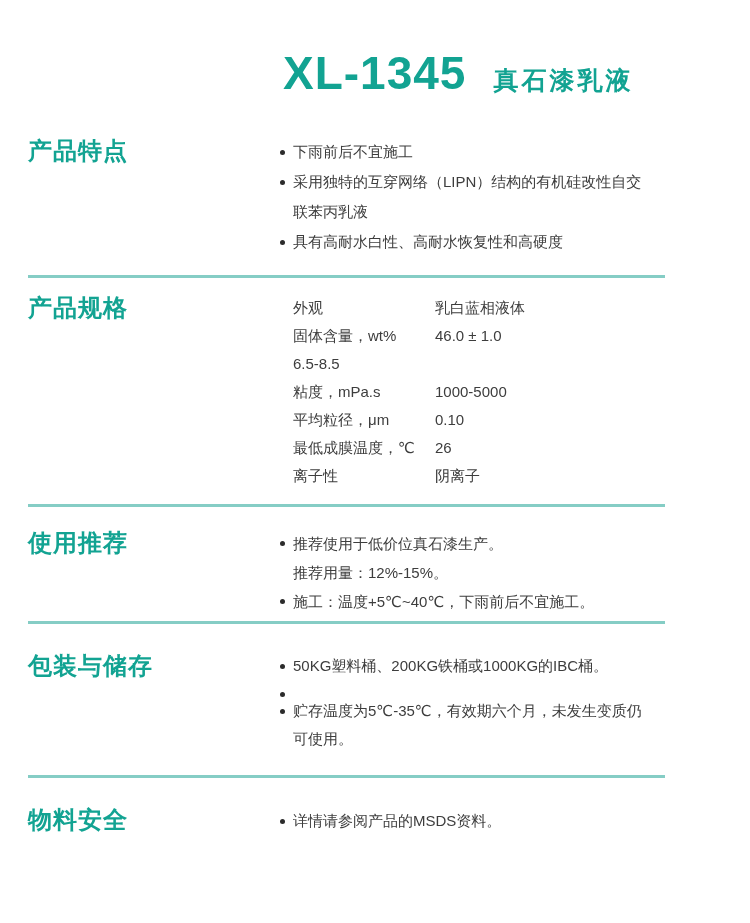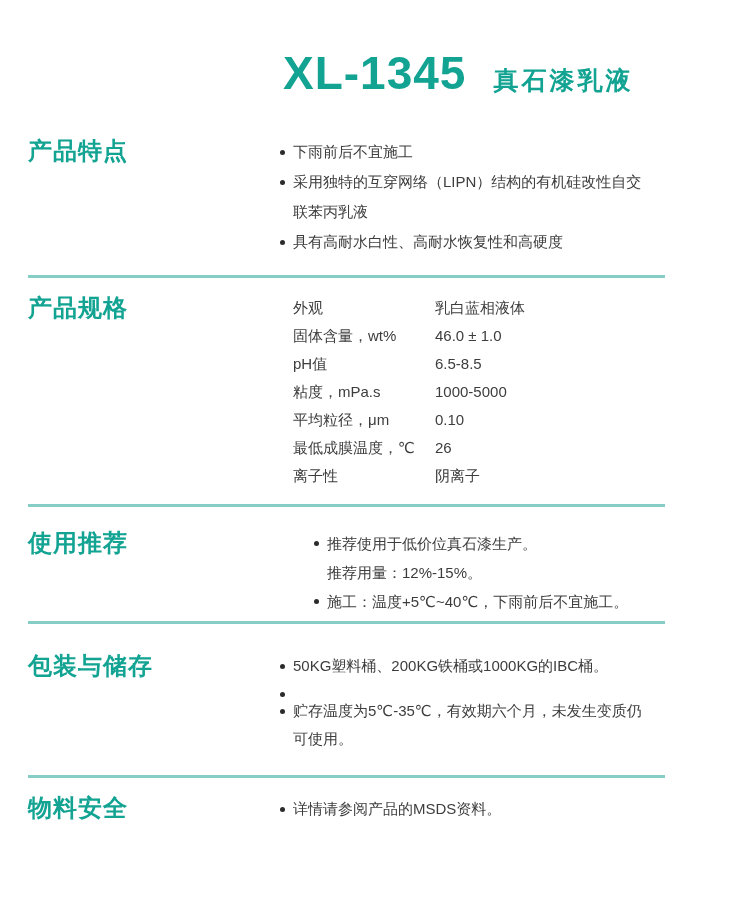--- a/index.html
+++ b/index.html
@@ -95,25 +95,25 @@
     height: 3px;
     background: #85CDC5;
     margin-left: 28px;
     margin-right: 18px;
   }
   
   #section-features   { margin-top: 40px; }
   #divider-1          { margin-top: 18px; }
   #section-specs      { margin-top: 16px; }
   #divider-2          { margin-top: 14px; }
-  #section-usage      { margin-top: 22px; gap: 34px; }
+  #section-usage      { margin-top: 22px; }
   #divider-3          { margin-top: 5px;  }
   #section-packaging  { margin-top: 28px; }
   #divider-4          { margin-top: 22px; }
-  #section-safety     { margin-top: 16px; }
+  #section-safety     { margin-top: 28px; }
 </style>
 </head>
 <body>
 
 <div class="page">
 
   <div class="header">
     <span class="product-code">XL-1345</span>
     <span class="product-name">真石漆乳液</span>
   </div>
@@ -143,21 +143,20 @@
     <div class="section-body">
       <div class="spec-row">
         <span class="spec-label">外观</span>
         <span class="spec-value">乳白蓝相液体</span>
       </div>
       <div class="spec-row">
         <span class="spec-label">固体含量，wt%</span>
         <span class="spec-value">46.0 ± 1.0</span>
       </div>
       <div class="spec-row">
-        <span class="spec-label">pH值</span>
         <span class="spec-value">6.5-8.5</span>
       </div>
       <div class="spec-row">
         <span class="spec-label">粘度，mPa.s</span>
         <span class="spec-value">1000-5000</span>
       </div>
       <div class="spec-row">
         <span class="spec-label">平均粒径，μm</span>
         <span class="spec-value">0.10</span>
       </div>

